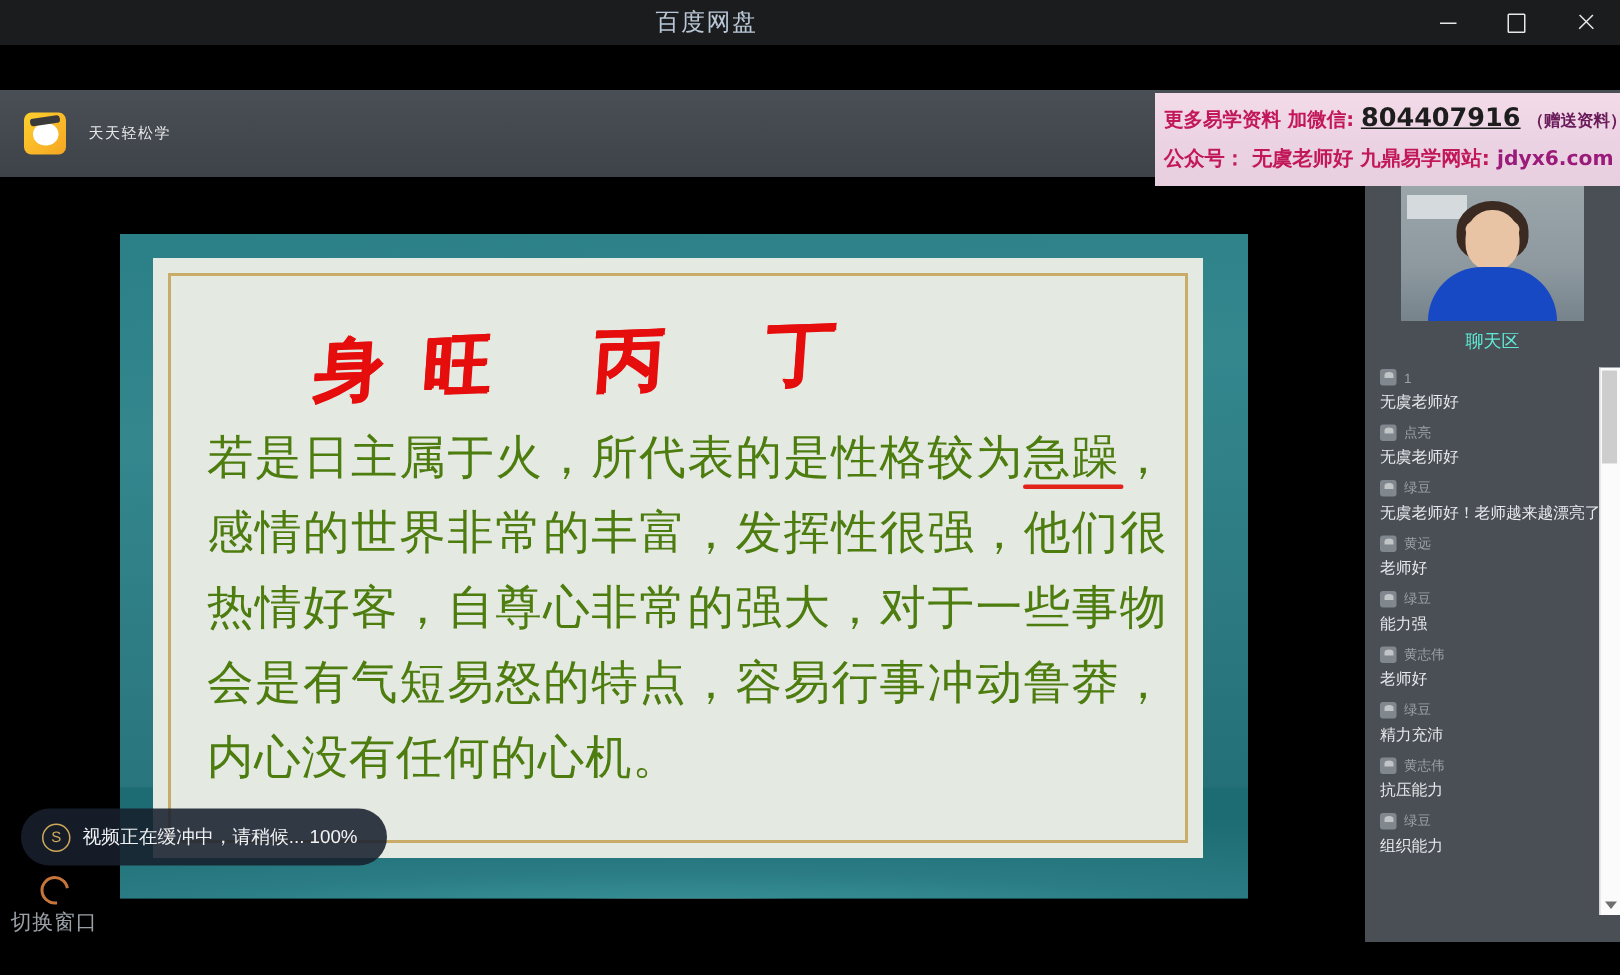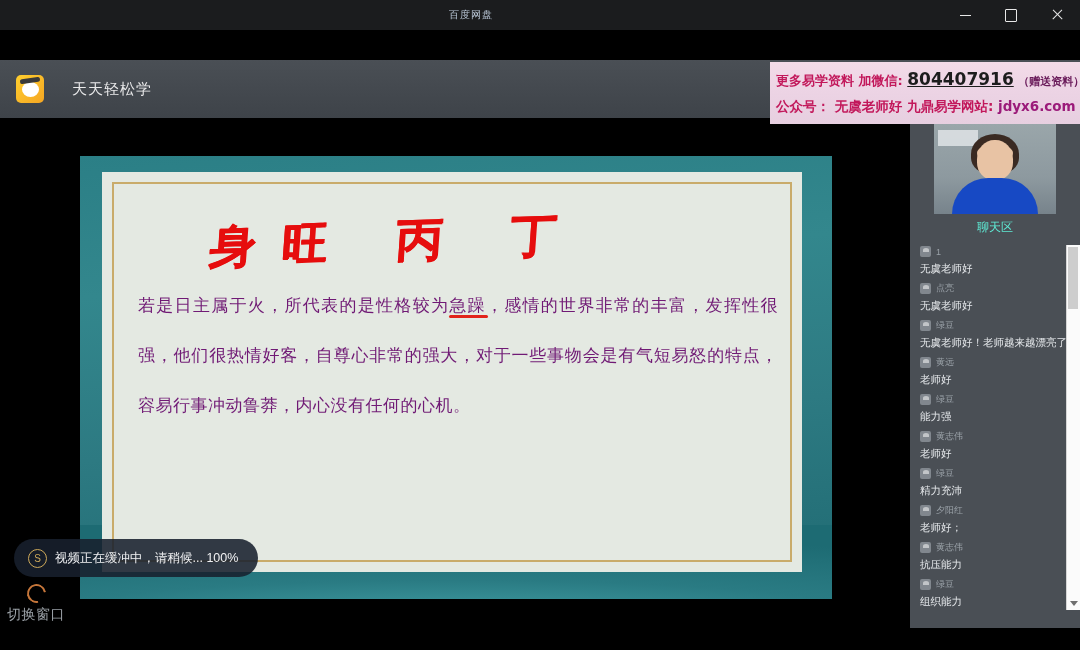--- a/index.html
+++ b/index.html
@@ -3,21 +3,21 @@
 <meta charset="utf-8">
 <style>
   html,body{margin:0;padding:0;background:#000;}
   body{width:1080px;height:650px;overflow:hidden;
        font-family:"Liberation Sans","DejaVu Sans",sans-serif;}
   #app{position:relative;width:1080px;height:650px;background:#000;}
 
   
   .titlebar{position:absolute;left:0;top:0;width:1080px;height:30px;
             background:#1b1c1e;display:flex;align-items:center;}
-  .titlebar .title{flex:1;text-align:center;color:#b9c6d6;font-size:10px;letter-spacing:1px;}
+  .titlebar .title{flex:1;text-align:center;color:#b9c6d6;font-size:16px;letter-spacing:1px;}
   .winbtns{display:flex;height:30px;}
   .winbtn{width:46px;height:30px;display:flex;align-items:center;justify-content:center;
           color:#e8e8e8;font-size:13px;}
   .glyph-min{display:block;width:11px;height:1px;background:#e8e8e8;}
   .glyph-max{display:block;width:10px;height:11px;border:1px solid #e8e8e8;border-radius:1px;}
   .glyph-close{display:block;position:relative;width:12px;height:12px;}
   .glyph-close:before,.glyph-close:after{content:"";position:absolute;left:0;top:5px;
       width:13px;height:1.4px;background:#e8e8e8;}
   .glyph-close:before{transform:rotate(45deg);}
   .glyph-close:after{transform:rotate(-45deg);}
@@ -26,43 +26,43 @@
   .appbar{position:absolute;left:0;top:30px;width:1080px;height:30px;background:#000;}
   .brandbar{position:absolute;left:0;top:60px;width:1080px;height:58px;
             background:linear-gradient(180deg,#4a4f55 0%,#3e4349 100%);
             display:flex;align-items:center;padding-left:16px;box-sizing:border-box;}
   .brand-logo{width:28px;height:28px;border-radius:5px;
       background:linear-gradient(135deg,#ffcf2e 0%,#f5a623 100%);
       position:relative;display:flex;align-items:center;justify-content:center;flex:0 0 auto;}
   .brand-logo .cap{width:17px;height:15px;border-radius:50%;background:#fff;position:relative;}
   .brand-logo .cap:before{content:"";position:absolute;left:-2px;top:-4px;width:20px;height:5px;
       background:#3a3a3a;border-radius:2px;transform:rotate(-8deg);}
-  .brand-name{color:#e9e9ea;font-size:15px;margin-left:28px;letter-spacing:1px;}
+  .brand-name{color:#e9e9ea;font-size:10px;margin-left:15px;letter-spacing:1px;}
 
   
   .stage{position:absolute;left:0;top:118px;width:910px;height:510px;background:#000;}
   .slide{position:absolute;left:80px;top:38px;width:752px;height:443px;
          background:linear-gradient(175deg,#2b7f86 0%,#33878d 28%,#2d7a82 60%,#1f6a72 100%);
          overflow:hidden;}
   .slide:after{content:"";position:absolute;left:0;right:0;bottom:0;height:74px;
     background:radial-gradient(120% 100% at 50% 120%,#3f9aa0 0%,#2a7b83 45%,#1d6b73 100%);}
   .slide .moon{position:absolute;left:50%;bottom:-38px;transform:translateX(-50%);
     width:200px;height:200px;border-radius:50%;
     background:radial-gradient(circle,#d8e6d8 0%,#bcd6cf 45%,rgba(160,200,200,0) 72%);opacity:.55;}
   .card{position:absolute;left:22px;top:16px;width:700px;height:400px;background:#e4e9e2;
         box-sizing:border-box;padding:10px;z-index:3;}
   .card-inner{width:100%;height:100%;border:2px solid #c9ab6a;box-sizing:border-box;
         padding:18px 26px;position:relative;}
   .handwrite{position:absolute;left:96px;top:26px;color:#e60d0d;font-size:46px;
         font-weight:bold;letter-spacing:26px;
         font-family:"DejaVu Sans","Liberation Sans",sans-serif;
         transform:skewX(-6deg) rotate(-2deg);white-space:nowrap;
         text-shadow:1px 0 0 #e60d0d,0 1px 0 #e60d0d;}
-  .body-text{position:absolute;left:24px;top:96px;width:640px;color:#701a75;
-        font-size:17px;line-height:50px;letter-spacing:.5px;
+  .body-text{position:absolute;left:24px;top:96px;width:640px;color:#4d7c0f;
+        font-size:31px;line-height:50px;letter-spacing:.5px;
         font-family:"DejaVu Serif","Liberation Serif",serif;text-align:justify;}
   .ul-red{position:relative;}
   .ul-red:after{content:"";position:absolute;left:0;right:-2px;bottom:-3px;height:3px;
         background:#e2231a;border-radius:2px;}
 
   
   .toast{position:absolute;left:14px;top:421px;height:38px;z-index:9;
      background:rgba(24,32,45,.88);border-radius:19px;display:flex;align-items:center;
      padding:0 20px 0 14px;}
   .toast .coin{width:17px;height:17px;border-radius:50%;border:1.6px solid #cda95a;
@@ -249,27 +249,20 @@
       <div class="chat-msg">
         <div class="chat-user">
           <span class="ava"></span>
           <span class="nm">绿豆</span>
         </div>
         <div class="chat-text">精力充沛</div>
       </div>
       <div class="chat-msg">
         <div class="chat-user">
           <span class="ava"></span>
-          <span class="nm">夕阳红</span>
-        </div>
-        <div class="chat-text">老师好；</div>
-      </div>
-      <div class="chat-msg">
-        <div class="chat-user">
-          <span class="ava"></span>
           <span class="nm">黄志伟</span>
         </div>
         <div class="chat-text">抗压能力</div>
       </div>
       <div class="chat-msg">
         <div class="chat-user">
           <span class="ava"></span>
           <span class="nm">绿豆</span>
         </div>
         <div class="chat-text">组织能力</div>

